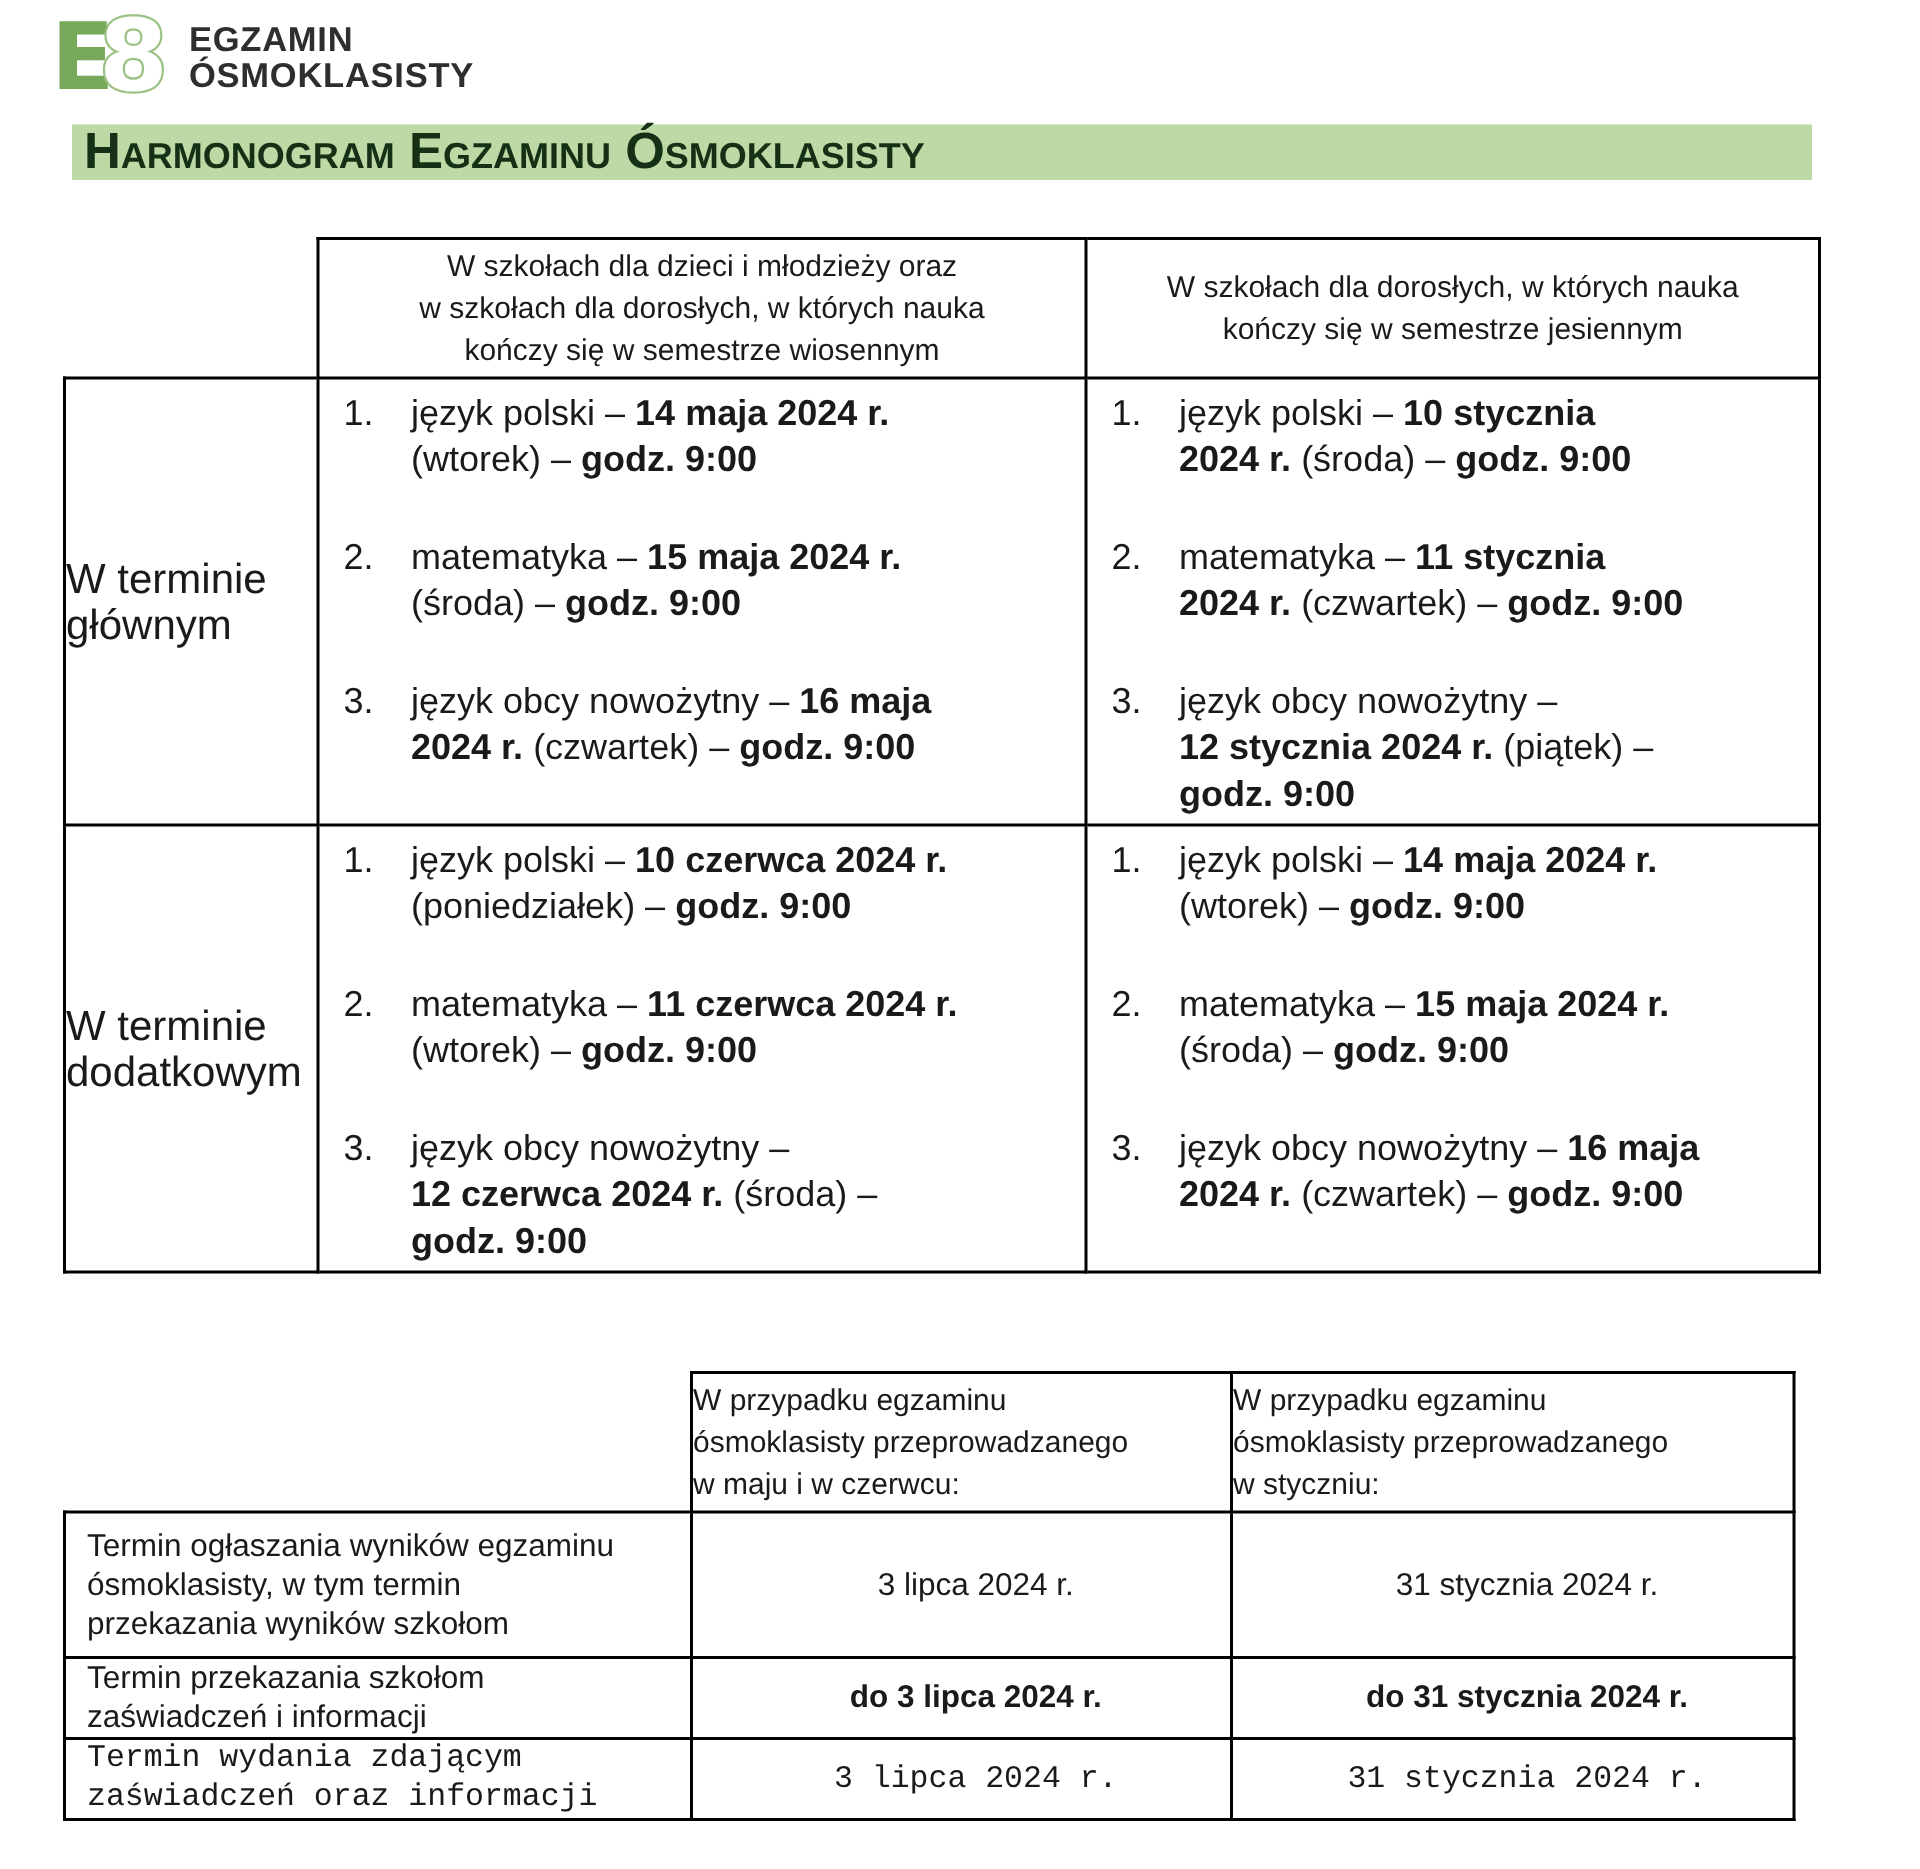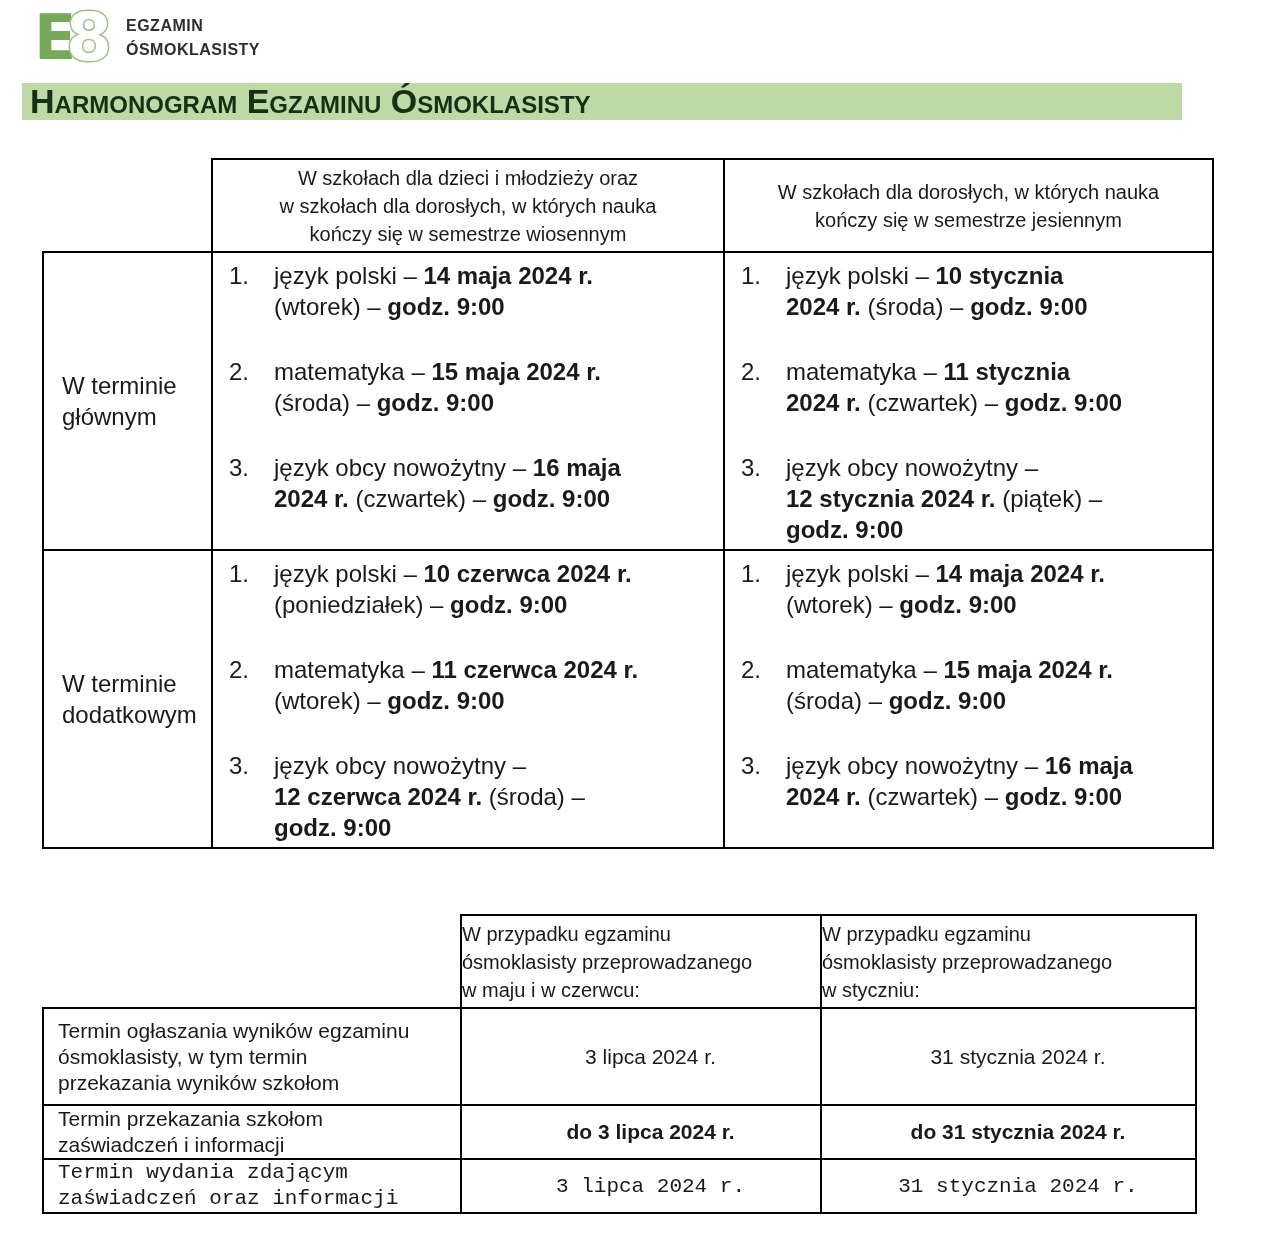--- a/index.html
+++ b/index.html
@@ -11,45 +11,45 @@
     --text:#1a1a1a;
   }
   html,body{margin:0;padding:0;}
   body{
     width:1280px;height:1246px;position:relative;background:#ffffff;
     font-family:"Liberation Sans", sans-serif;color:var(--text);
   }
   
   .logo{position:absolute;left:36px;top:8px;display:flex;align-items:flex-start;}
   .logo svg{display:block;}
-  .logo-text{margin-left:10px;margin-top:6px;font-weight:bold;font-size:16px;line-height:24px;
+  .logo-text{margin-left:10px;margin-top:6px;font-weight:bold;font-size:23px;line-height:24px;
     color:#2e2e2e;letter-spacing:0.5px;}
   
   .banner{
-    position:absolute;left:22px;top:83px;width:1160px;height:37px;
+    position:absolute;left:48px;top:83px;width:1160px;height:37px;
     background:var(--banner-bg);display:flex;align-items:center;
   }
   .banner span{
     padding-left:8px;font-weight:bold;font-size:34px;line-height:37px;
     font-variant:small-caps;color:var(--banner-text);letter-spacing:0px;
   }
   
   table{border-collapse:collapse;table-layout:fixed;}
   th,td{border:2px solid var(--border);padding:0;vertical-align:middle;background:#fff;}
   th{font-weight:normal;}
   .corner{border:none;}
   .pre{white-space:pre-line;}
   
   .t1{position:absolute;left:42px;top:158px;width:1170px;}
   .t1 thead th{font-size:20px;line-height:28px;text-align:center;}
   .t1 tr.hrow{height:93px;}
   .t1 tr.brow1{height:292px;}
   .t1 tr.brow2{height:287px;}
   .t1 th.rowlabel{
-    text-align:left;padding-left:18px;font-size:24px;line-height:31px;white-space:pre-line;margin-top:40px;
+    text-align:left;font-size:28px;line-height:31px;white-space:pre-line;margin-top:40px;
   }
   .t1 td{vertical-align:top;}
   .list{padding:7px 8px 4px 16px;font-size:24px;line-height:31px;}
   .item{display:flex;margin-bottom:34px;}
   .item:last-child{margin-bottom:0;}
   .num{flex:none;width:45px;}
   .itext{flex:1;}
   .itext b{font-weight:bold;}
   
   .t2{position:absolute;left:42px;top:914px;width:1153px;}

